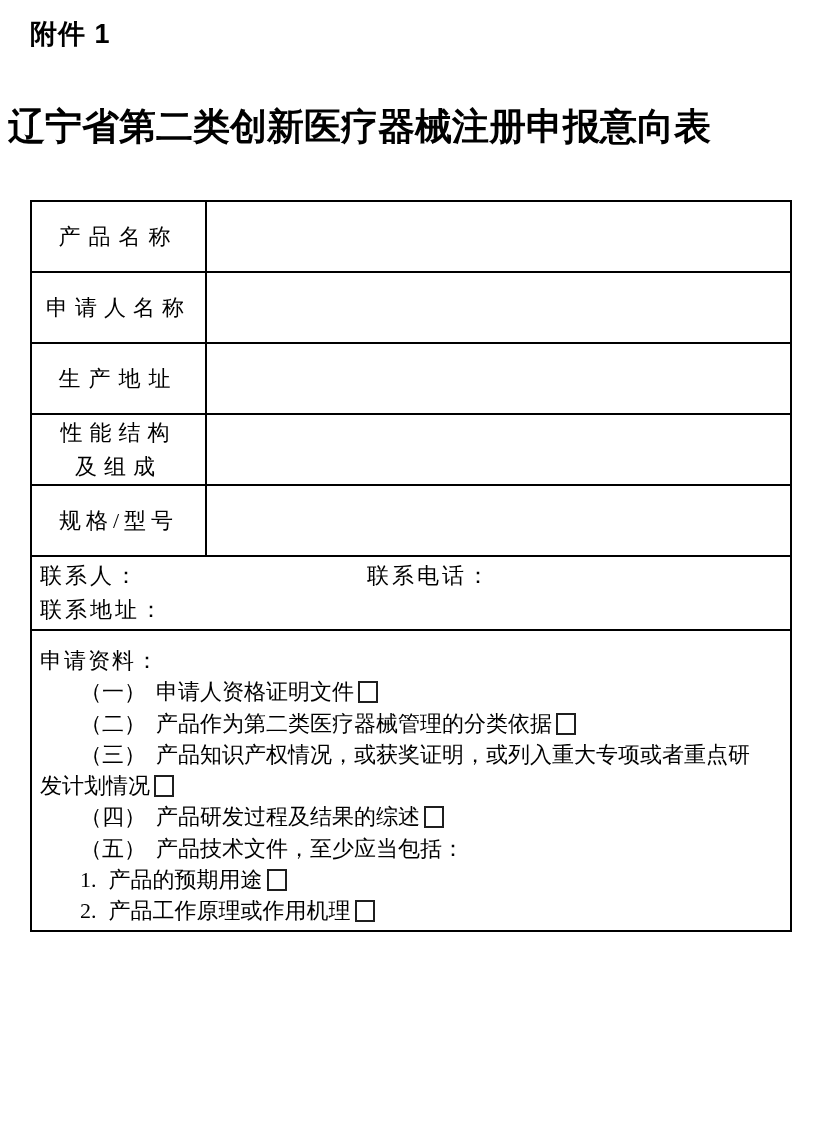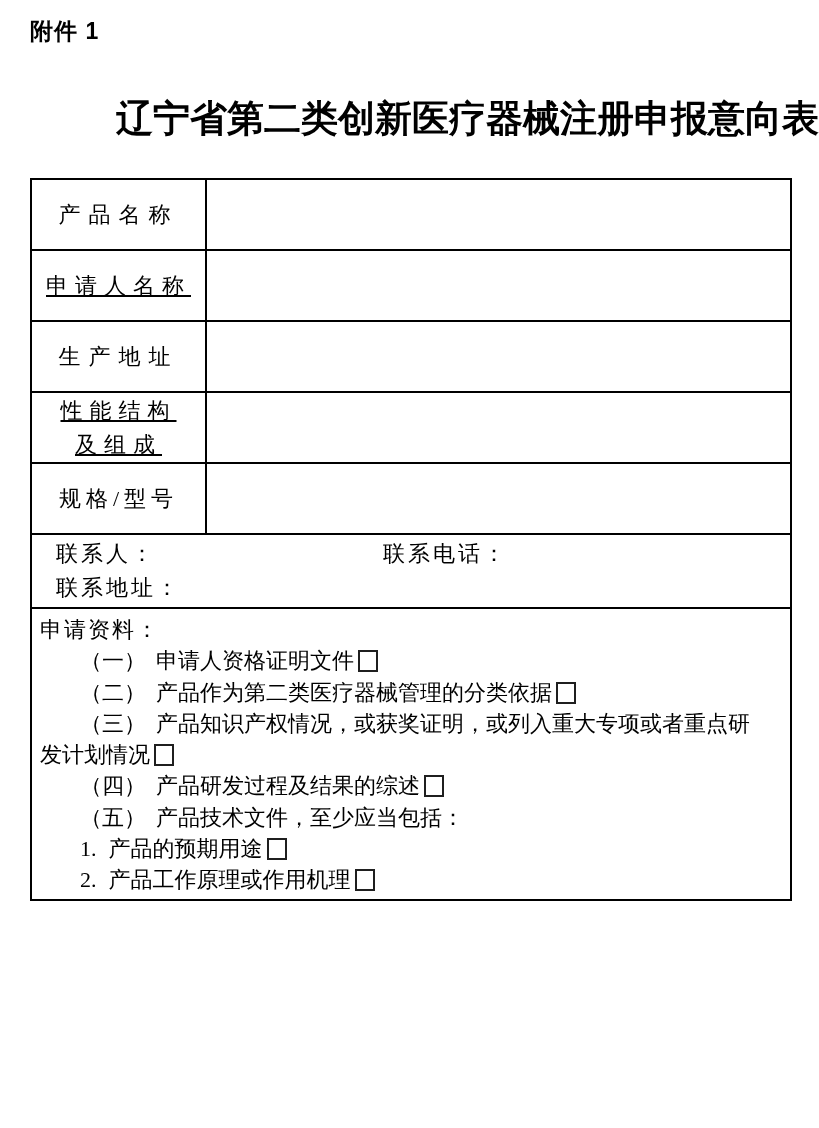--- a/index.html
+++ b/index.html
@@ -13,76 +13,76 @@
     color: #000000;
     font-family: "Liberation Serif", serif;
     overflow: hidden;
   }
   .attachment {
     position: absolute;
     left: 30px;
     top: 16px;
     font-family: "Liberation Sans", sans-serif;
     font-weight: 700;
-    font-size: 23px;
+    font-size: 27px;
     letter-spacing: 1px;
   }
   .doc-title {
     position: absolute;
     left: 0;
     right: 0;
     top: 94px;
-    margin: 0;
-    text-align: right;
+    margin: 8px;
+    text-align: left;
     font-family: Liberation Serif, serif;
     font-weight: 700;
     font-size: 37px;
     white-space: nowrap;
     letter-spacing: 0;
   }
   table.form {
     position: absolute;
     left: 30px;
-    top: 178px;
+    top: 200px;
     width: 760px;
     border-collapse: collapse;
     table-layout: fixed;
   }
   table.form td {
     border: 2px solid #000000;
     font-size: 22px;
   }
   tr.field-row { height: 71px; }
   td.label {
     text-align: center;
     vertical-align: middle;
     white-space: pre-line;
     line-height: 34px;
     padding: 0 2px;
   }
   td.value { background: #ffffff; }
   .ls8 { letter-spacing: 8px; }
-  .ls7 { letter-spacing: 7px; text-decoration: underline; }
+  .ls7 { letter-spacing: 7px; }
   .ls5 { letter-spacing: 5px; }
   .ls2 { letter-spacing: 2px; }
   .ls1 { letter-spacing: 1px; }
   tr.contact-row { height: 70px; }
   td.contact {
     vertical-align: middle;
-    padding: 2px 24px;
+    padding: 2px 8px;
     line-height: 34px;
     letter-spacing: 3px;
     border-radius: 28px;
   }
   .contact-line { position: relative; }
   .contact-phone { position: absolute; left: 327px; top: 0; }
   tr.materials-row { height: 284px; }
   td.materials {
     vertical-align: top;
-    padding: 5px 24px 3px 8px;
+    padding: 14px 24px 3px 8px;
     line-height: 31.3px;
   }
   td.materials p { margin: 0; text-indent: 40px; }
   td.materials p.heading { text-indent: 0; letter-spacing: 2px; }
   .no { margin-right: 10px; }
   .no-num { margin-right: 12px; }
   .checkbox {
     display: inline-block;
     width: 20px;
     height: 22px;

